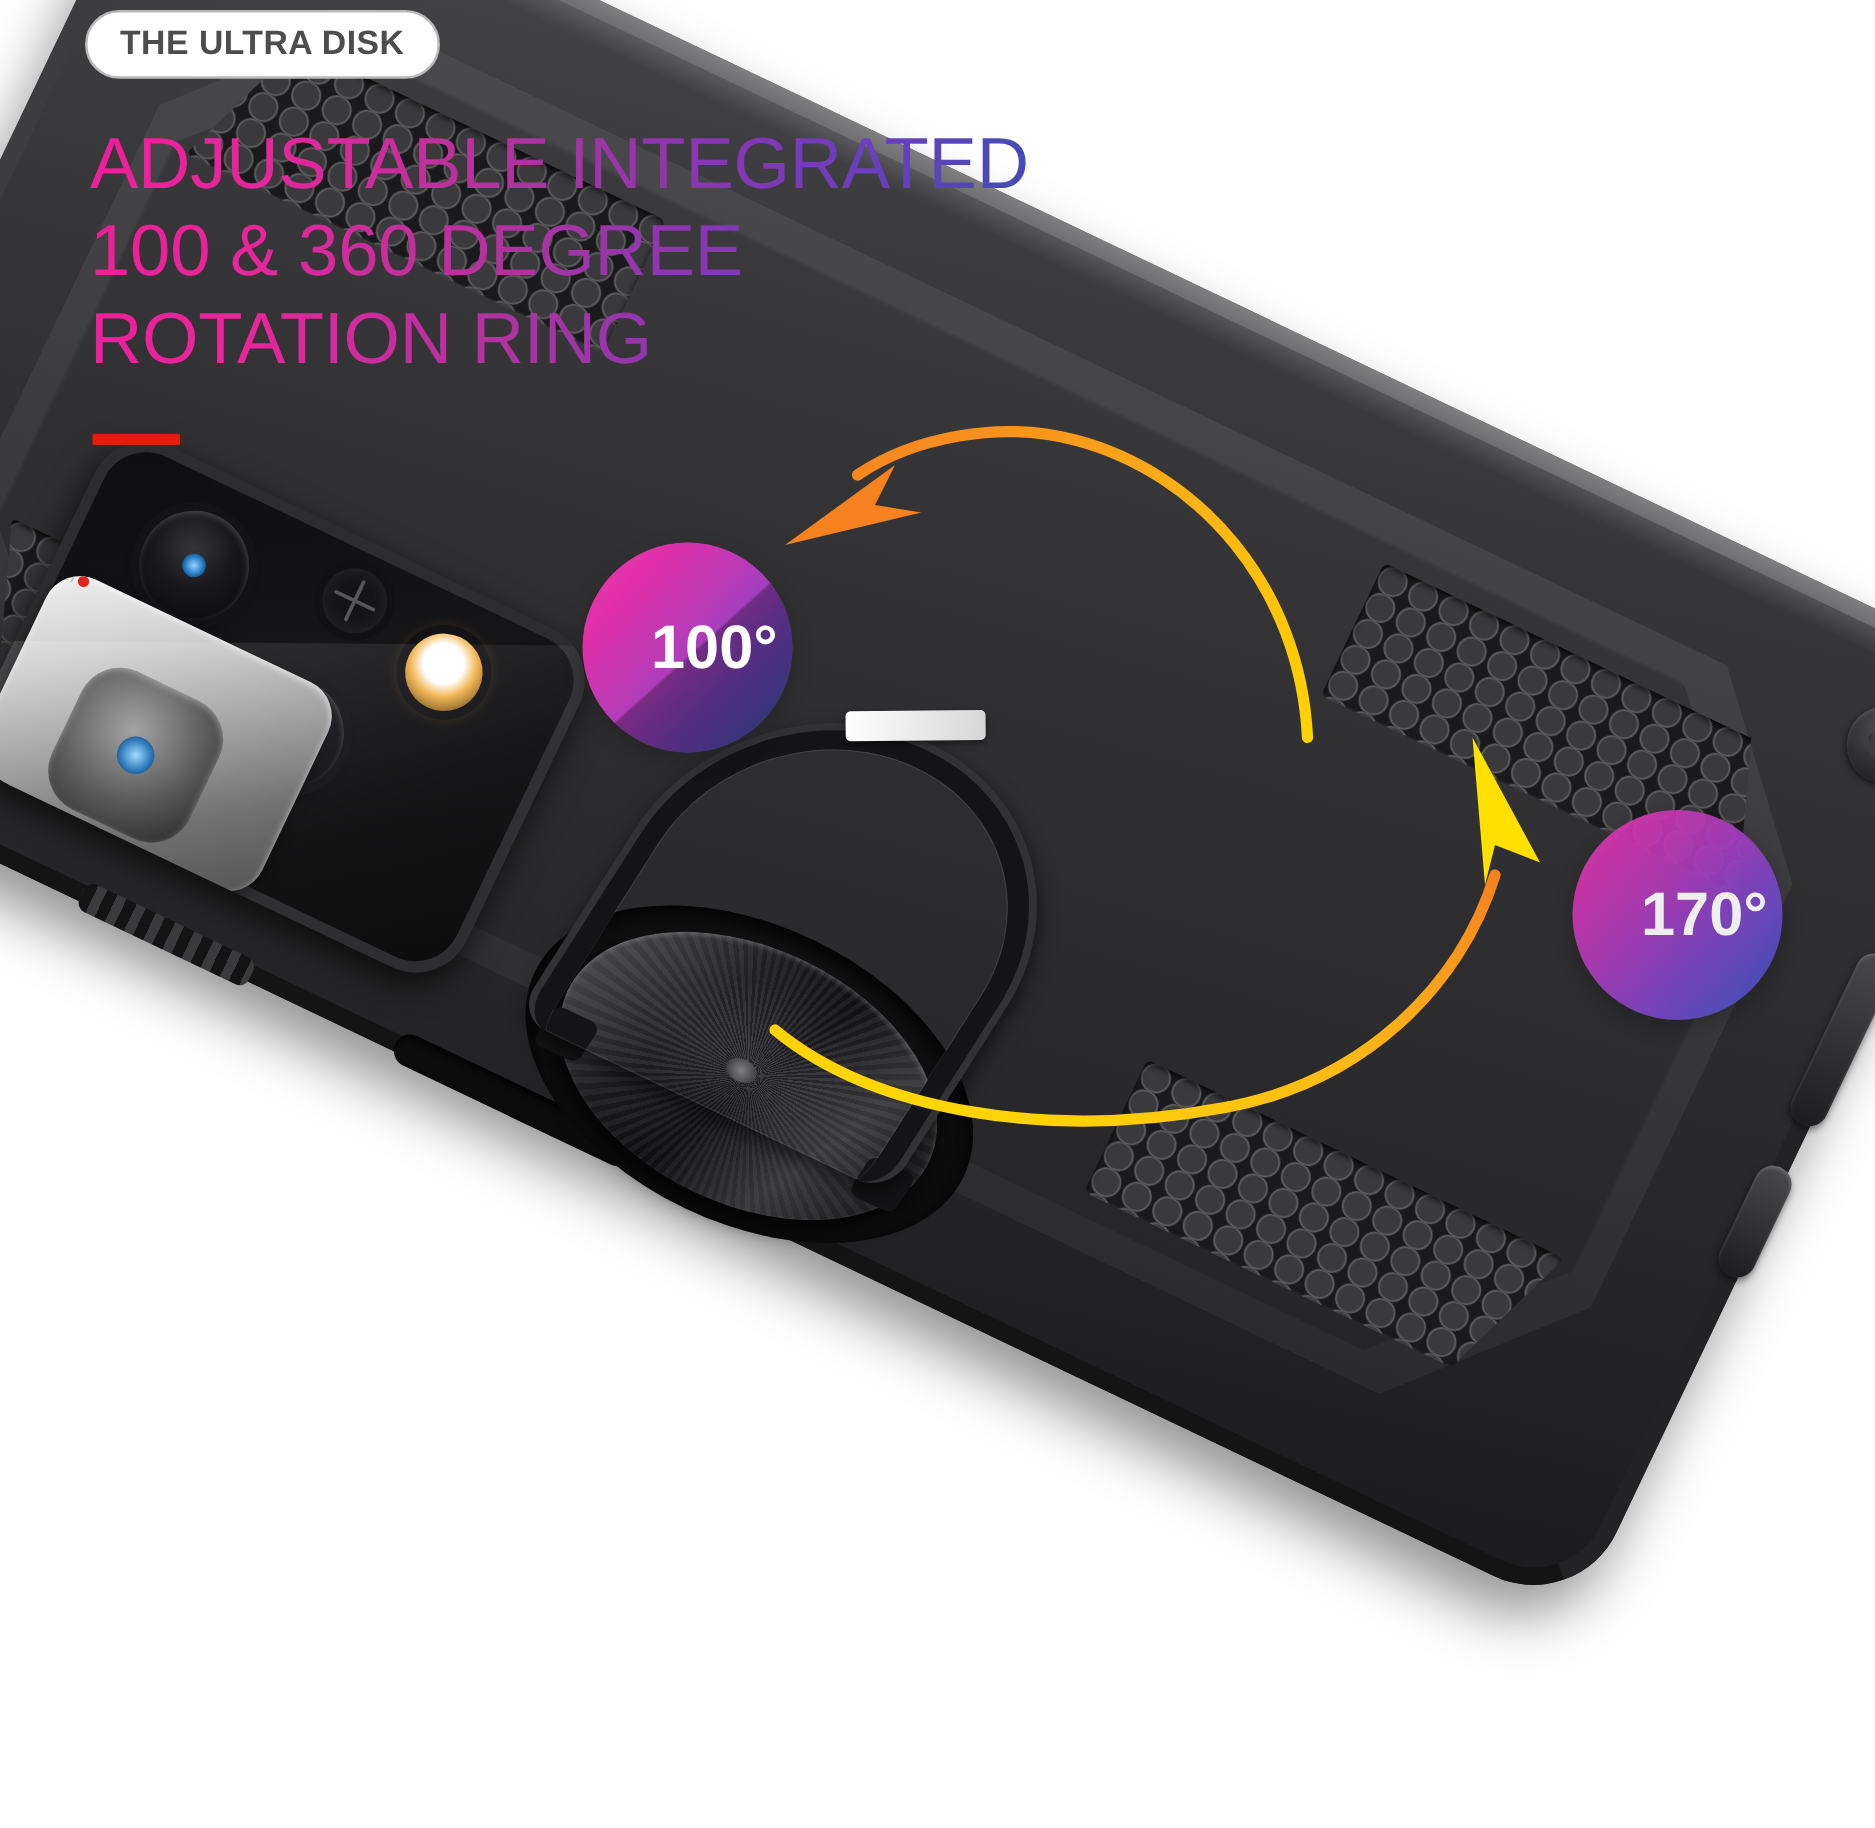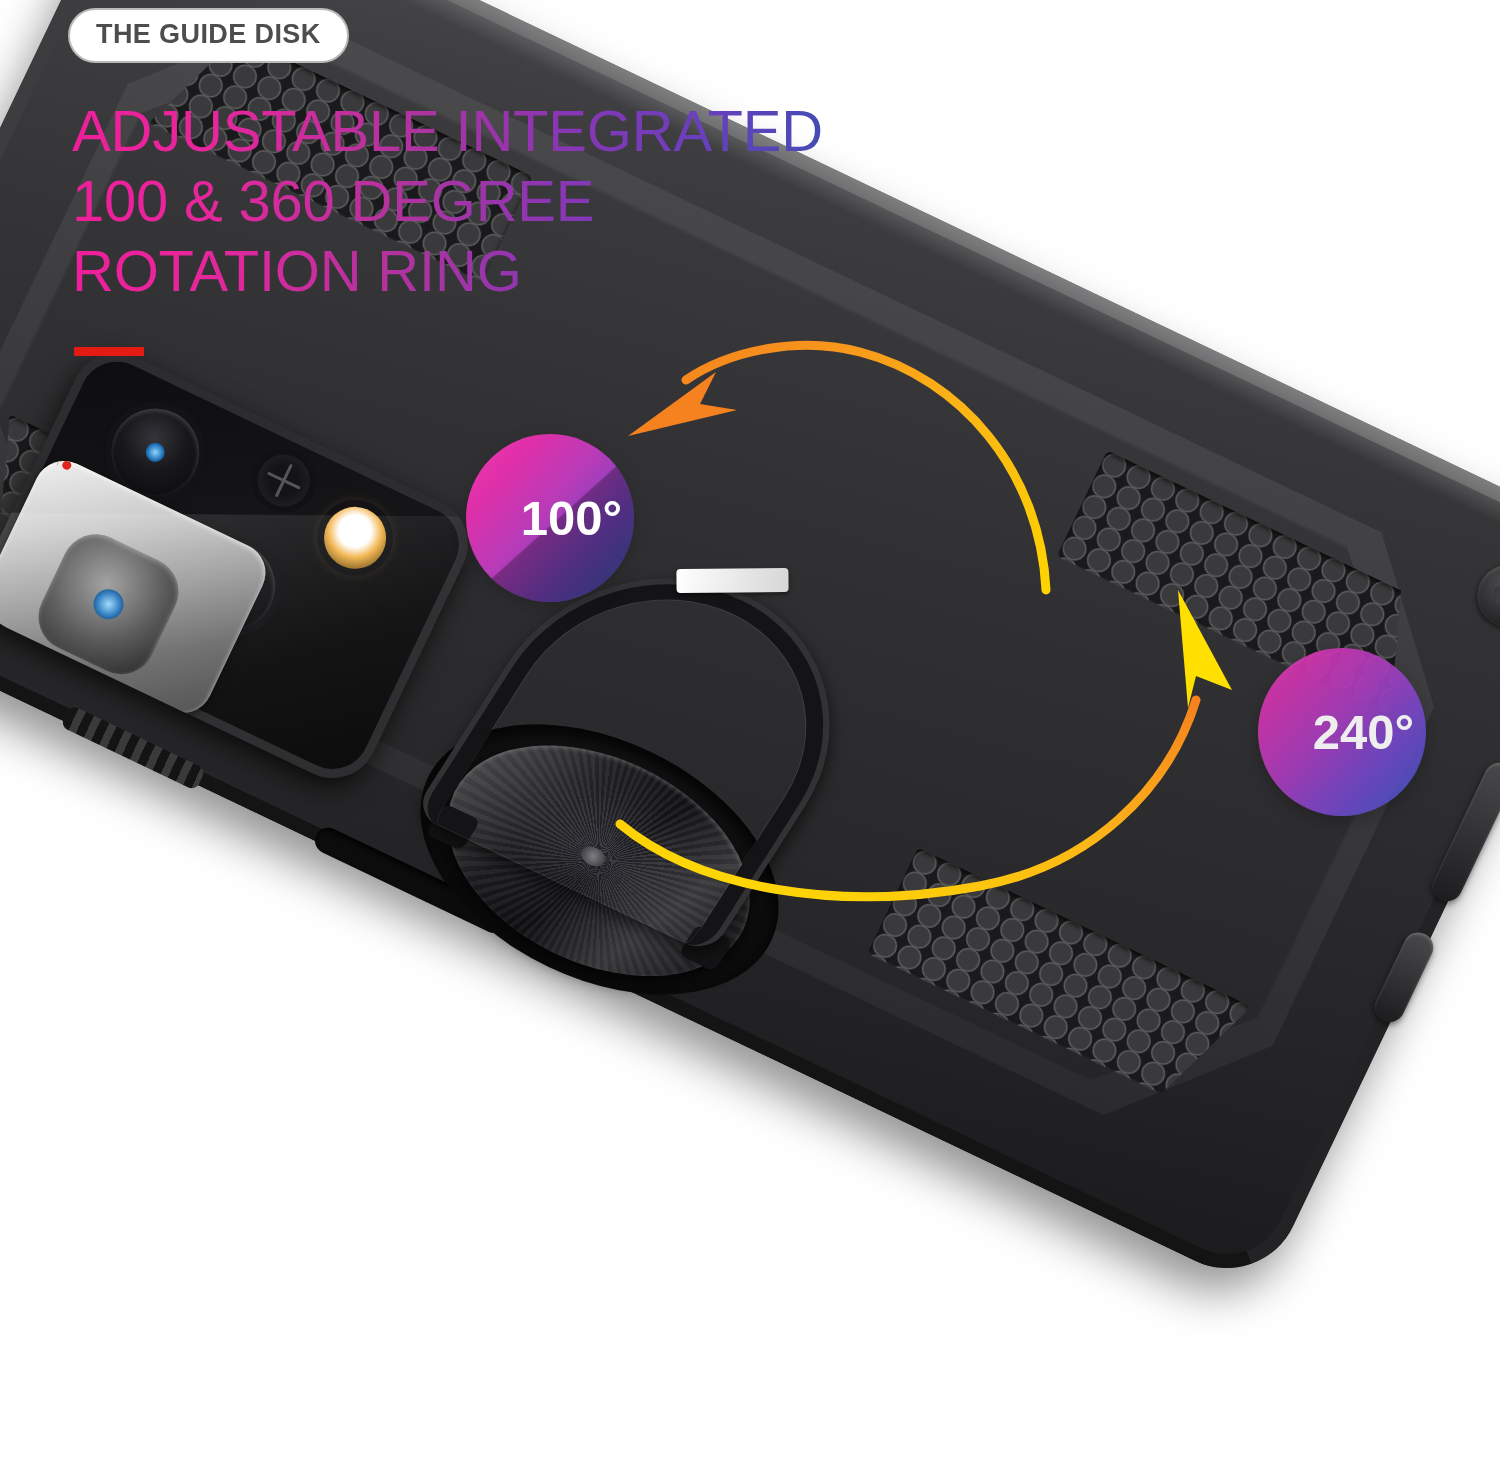--- a/index.html
+++ b/index.html
@@ -284,22 +284,22 @@
     <path d="M 620,824 C 700,890 840,912 980,886 C 1090,866 1168,790 1196,700" fill="none" stroke="url(#gradBot)" stroke-width="9" stroke-linecap="round"></path>
     <path d="M 1178,590 L 1232,690 L 1196,676 L 1188,708 Z" fill="#FFE000"></path>
   </svg>
 
   <div class="cbadge" id="badge100">
     <span class="lbl">100°</span>
     <span class="shade-overlay" style="background:linear-gradient(138deg,rgba(0,0,0,0) 0 52%,rgba(0,0,0,.30) 53%,rgba(0,0,0,.42) 100%);"></span>
   </div>
 
   <div class="cbadge" id="badge360">
-    <span class="lbl">240°</span>
+    <span class="lbl">170°</span>
   </div>
 
-  <div class="badge">THE GUIDE DISK</div>
+  <div class="badge">THE ULTRA DISK</div>
   <div class="headline">ADJUSTABLE INTEGRATED
 100 &amp; 360 DEGREE
 ROTATION RING</div>
   <div class="rule"></div>
 
 </div>
 
 </body></html>

